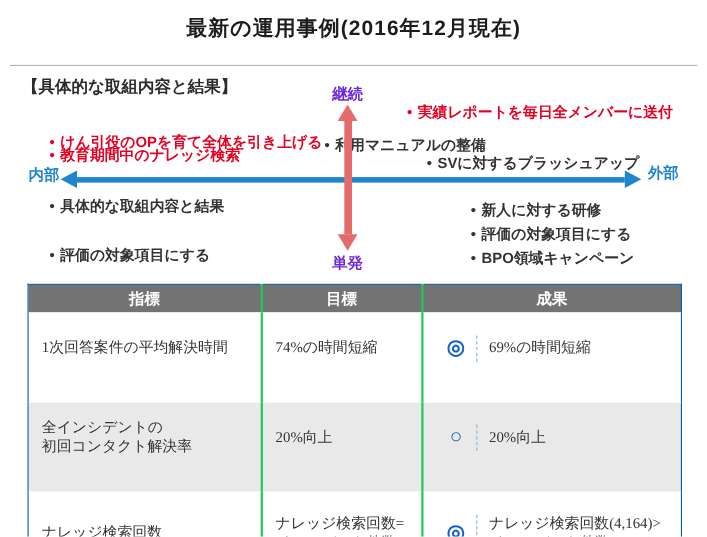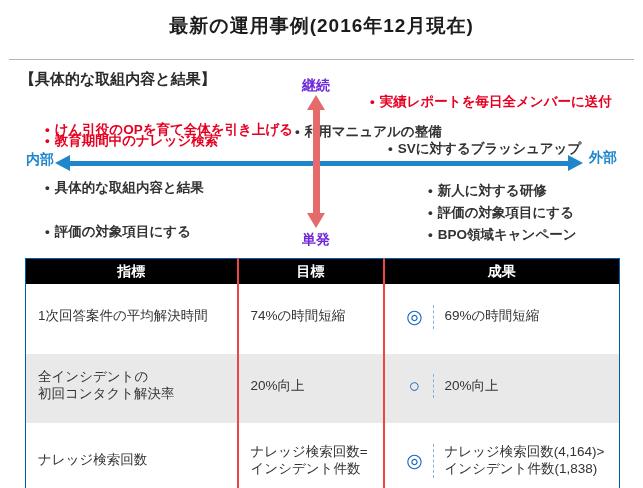--- a/index.html
+++ b/index.html
@@ -34,27 +34,27 @@
   
   .v-arrow { position:absolute; left:306px; top:95px; width:20px; height:133px; display:flex; flex-direction:column; align-items:center; z-index:2; }
   .v-head-top    { width:0; height:0; border-left:9px solid transparent; border-right:9px solid transparent; border-bottom:15px solid #e56b6b; }
   .v-shaft       { width:7px; flex:1; background:#e56b6b; }
   .v-head-bottom { width:0; height:0; border-left:9px solid transparent; border-right:9px solid transparent; border-top:15px solid #e56b6b; }
 
   
   .table-wrap { position:absolute; left:25px; top:258px; }
   table.results { border-collapse:collapse; width:594px; table-layout:fixed; border:1px solid #005bac; }
   table.results th {
-    background:#000000; color:#ffffff; font-size:14px; font-weight:bold;
+    background:#737373; color:#ffffff; font-size:14px; font-weight:bold;
     height:25px; text-align:center; padding:0;
   }
-  table.results th + th, table.results td + td { border-left:2px solid #ef4444; }
+  table.results th + th, table.results td + td { border-left:2px solid #22c55e; }
   table.results td {
     font-size:13.5px; color:#333333; vertical-align:middle;
-    padding:4px 6px 8px 12px; white-space:pre-line; line-height:1.25;
+    padding:4px 6px 20px 12px; white-space:pre-line; line-height:1.25;font-family:Liberation Serif, serif;
   }
   table.results tbody tr:nth-child(even) { background:#e9e9e9; }
   table.results tbody tr:nth-child(odd)  { background:#ffffff; }
   tr.r1 { height:42px; } tr.r2 { height:46px; } tr.r3 { height:54px; }
   td.result-cell { padding:0; }
   .result-flex { display:flex; align-items:stretch; height:100%; }
   .rating { width:36px; display:flex; align-items:center; justify-content:center; color:#1565c0; font-size:19px; font-weight:bold; }
   .result-sep { border-left:1px dashed #7fb2e0; }
   .result-text { display:flex; align-items:center; padding-left:11px; white-space:pre-line; line-height:1.25; }
 </style>

